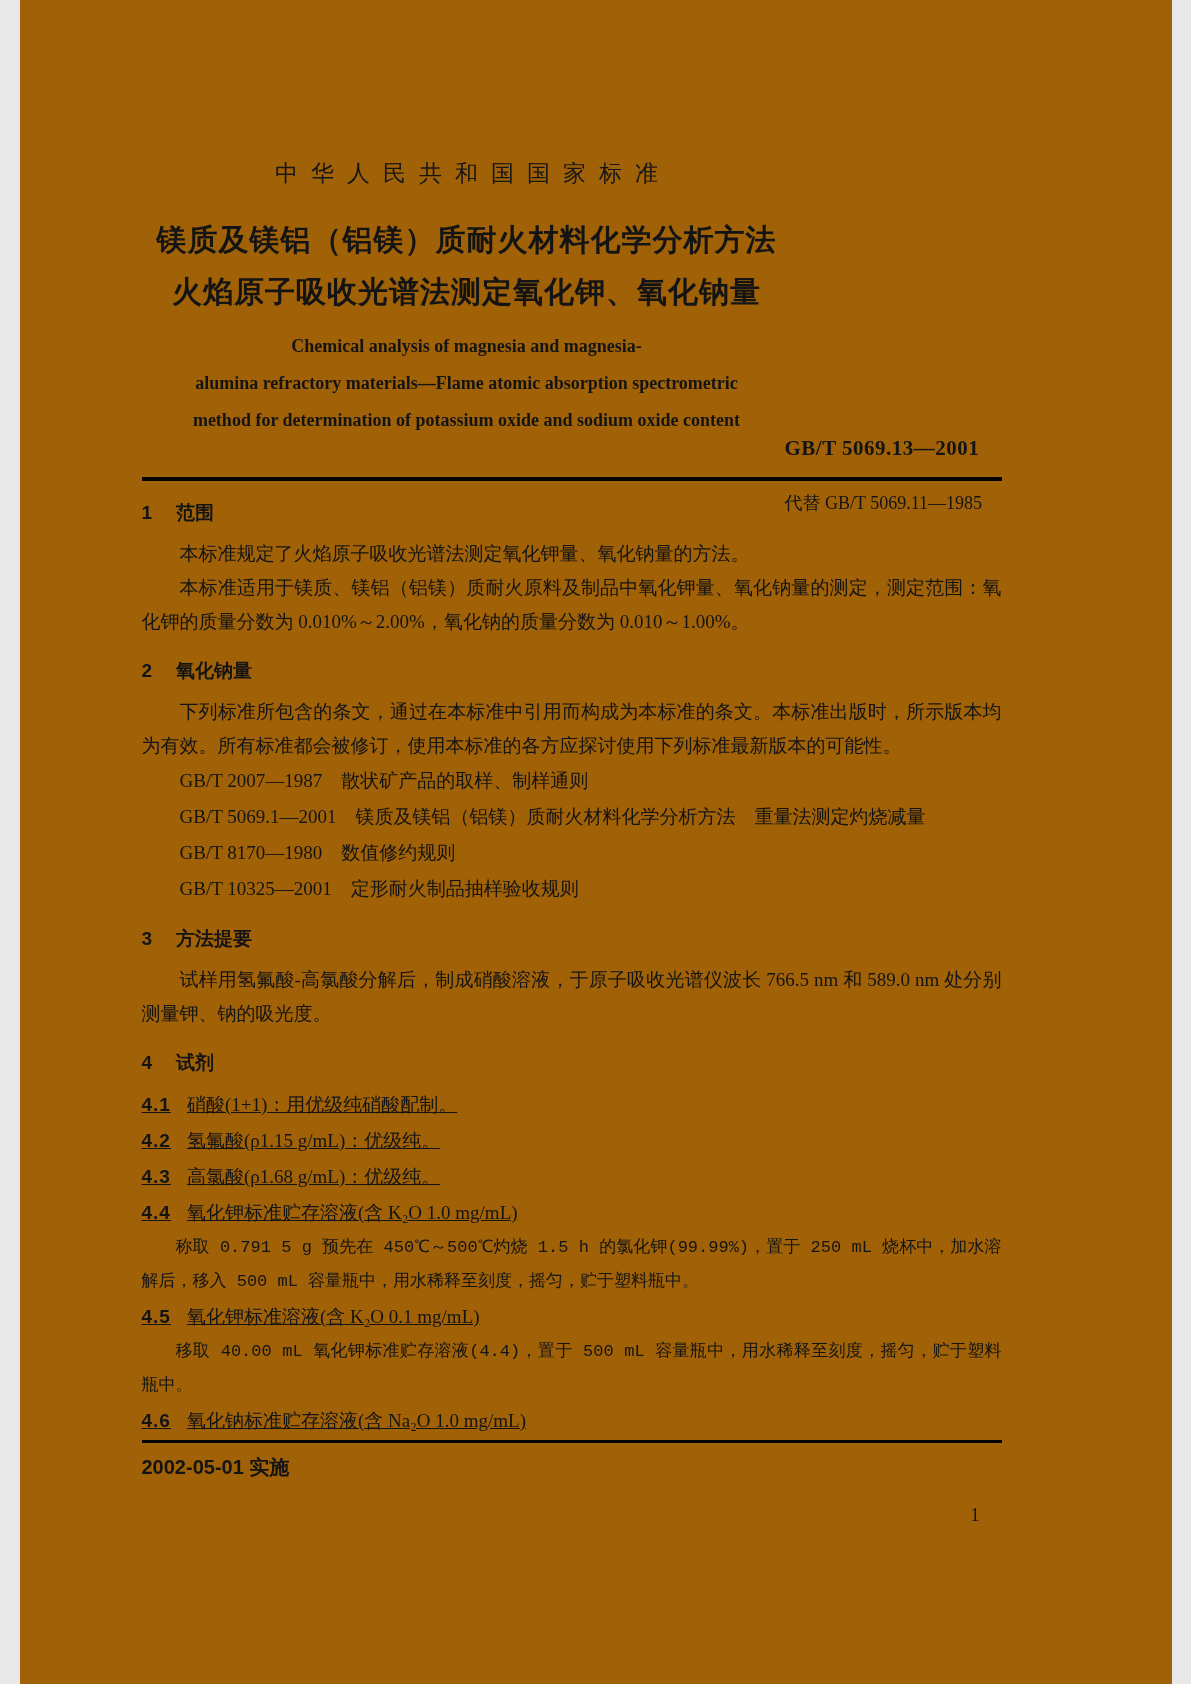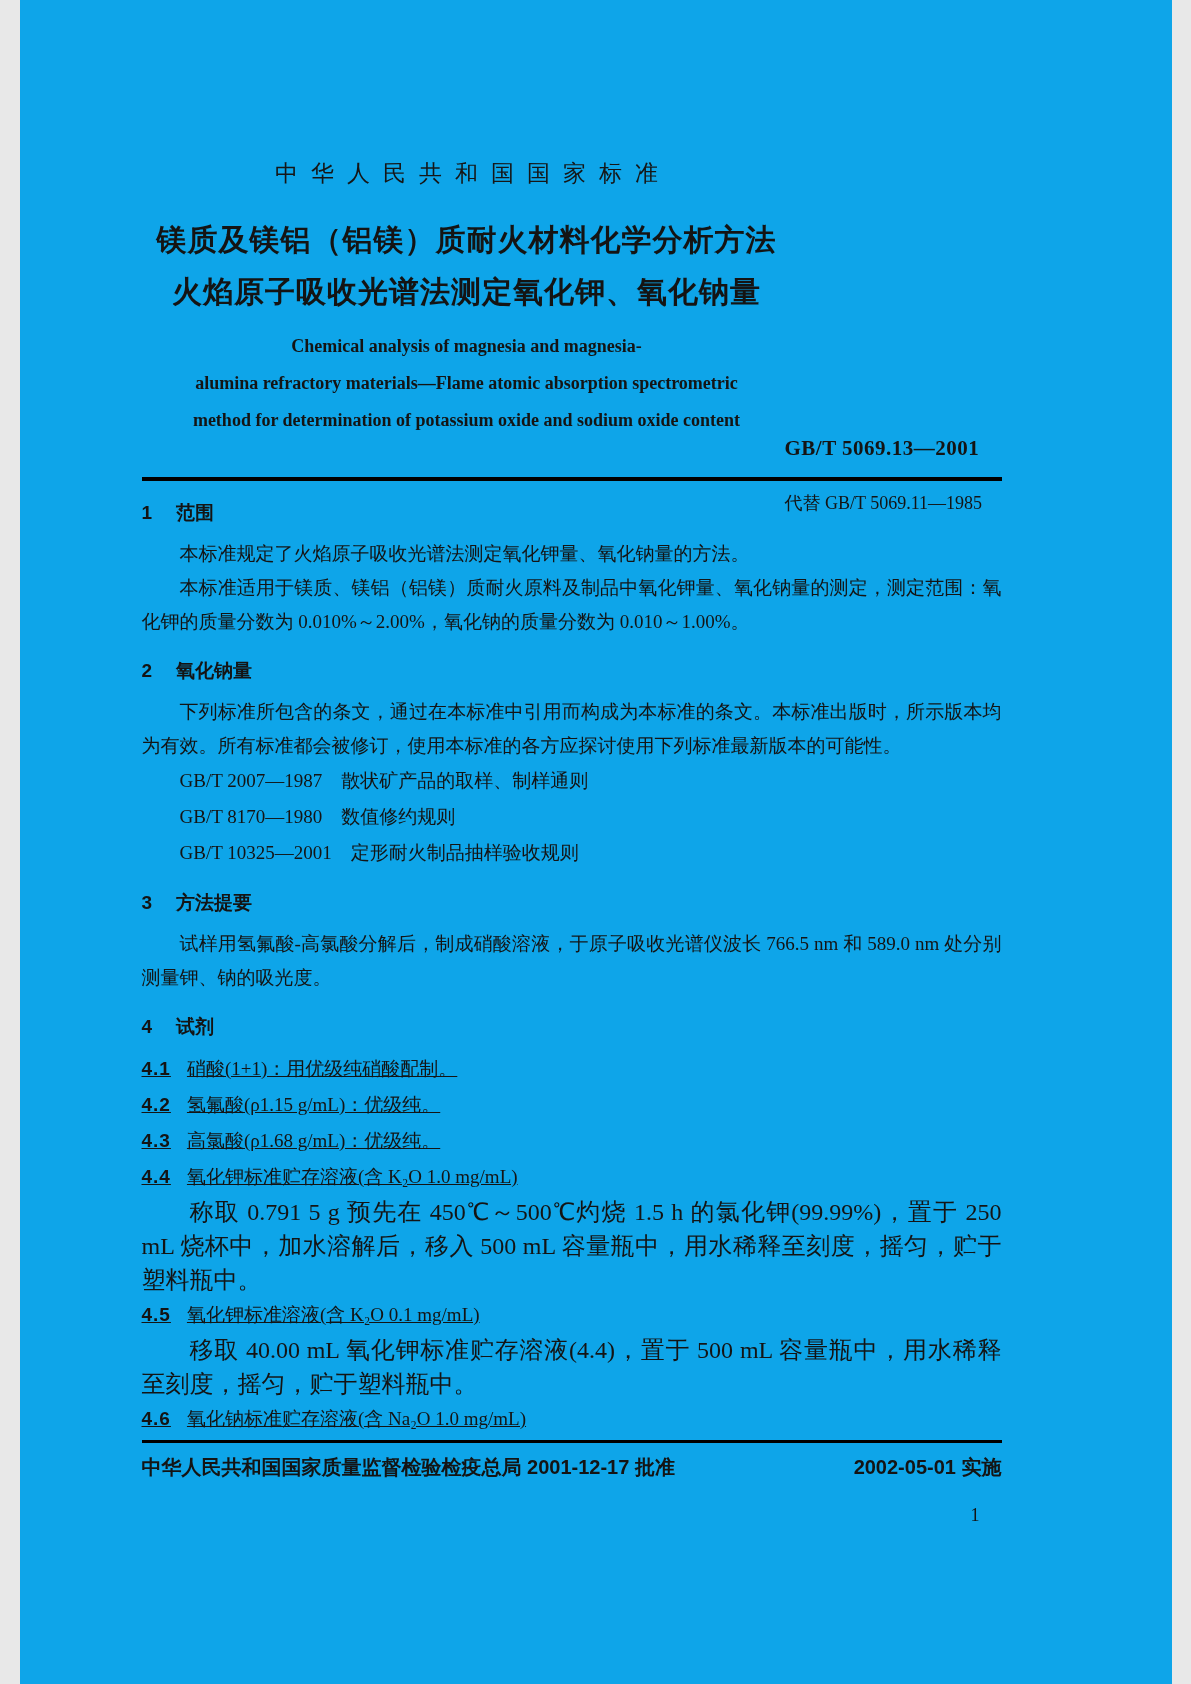--- a/index.html
+++ b/index.html
@@ -5,21 +5,21 @@
   html, body {
     margin: 0;
     padding: 0;
     background: #e8e8e8;
   }
   .page {
     position: relative;
     width: 1152px;
     height: 1684px;
     margin: 0 auto;
-    background: #0ea5e9;
+    background: #a16207;
     color: #141414;
     overflow: hidden;
   }
   .content {
     position: absolute;
     left: 122px;
     top: 0;
     width: 860px;
   }
 
@@ -109,22 +109,22 @@
     text-decoration: underline;
   }
   .clause-num {
     font-family: "Liberation Sans", sans-serif;
     font-weight: 700;
     letter-spacing: 1px;
     margin-right: 16px;
   }
   .clause-para {
     margin: 0;
-    font-family: Liberation Serif, serif;
-    font-size: 24px;
+    font-family: Liberation Mono, monospace;
+    font-size: 17px;
     line-height: 34px;
     text-indent: 2em;
     text-align: justify;
   }
 
   
   .page-footer {
     position: absolute;
     left: 122px;
     top: 1440px;
@@ -182,20 +182,21 @@
       <p class="body-p">本标准适用于镁质、镁铝（铝镁）质耐火原料及制品中氧化钾量、氧化钠量的测定，测定范围：氧化钾的质量分数为 0.010%～2.00%，氧化钠的质量分数为 0.010～1.00%。</p>
     </section>
 
     <section>
       <h2 class="sec-heading">
         <span class="sec-num">2</span><span>氧化钠量</span>
       </h2>
       <p class="body-p">下列标准所包含的条文，通过在本标准中引用而构成为本标准的条文。本标准出版时，所示版本均为有效。所有标准都会被修订，使用本标准的各方应探讨使用下列标准最新版本的可能性。</p>
       <div>
         <div class="ref-line">GB/T 2007—1987　散状矿产品的取样、制样通则</div>
+        <div class="ref-line">GB/T 5069.1—2001　镁质及镁铝（铝镁）质耐火材料化学分析方法　重量法测定灼烧减量</div>
         <div class="ref-line">GB/T 8170—1980　数值修约规则</div>
         <div class="ref-line">GB/T 10325—2001　定形耐火制品抽样验收规则</div>
       </div>
     </section>
 
     <section>
       <h2 class="sec-heading">
         <span class="sec-num">3</span><span>方法提要</span>
       </h2>
       <p class="body-p">试样用氢氟酸-高氯酸分解后，制成硝酸溶液，于原子吸收光谱仪波长 766.5 nm 和 589.0 nm 处分别测量钾、钠的吸光度。</p>
@@ -226,18 +227,17 @@
       <div class="clause">
         <span class="clause-num">4.6</span><span>氧化钠标准贮存溶液(含 Na₂O 1.0 mg/mL)</span>
       </div>
     </section>
 
   </main>
 
   <footer class="page-footer">
     <div class="footer-rule"></div>
     <div class="footer-row">
-      <span>中华人民共和国国家质量监督检验检疫总局 2001-12-17 批准</span>
       <span>2002-05-01 实施</span>
     </div>
     <div class="page-number">1</div>
   </footer>
 </div>
 
 </body></html>

